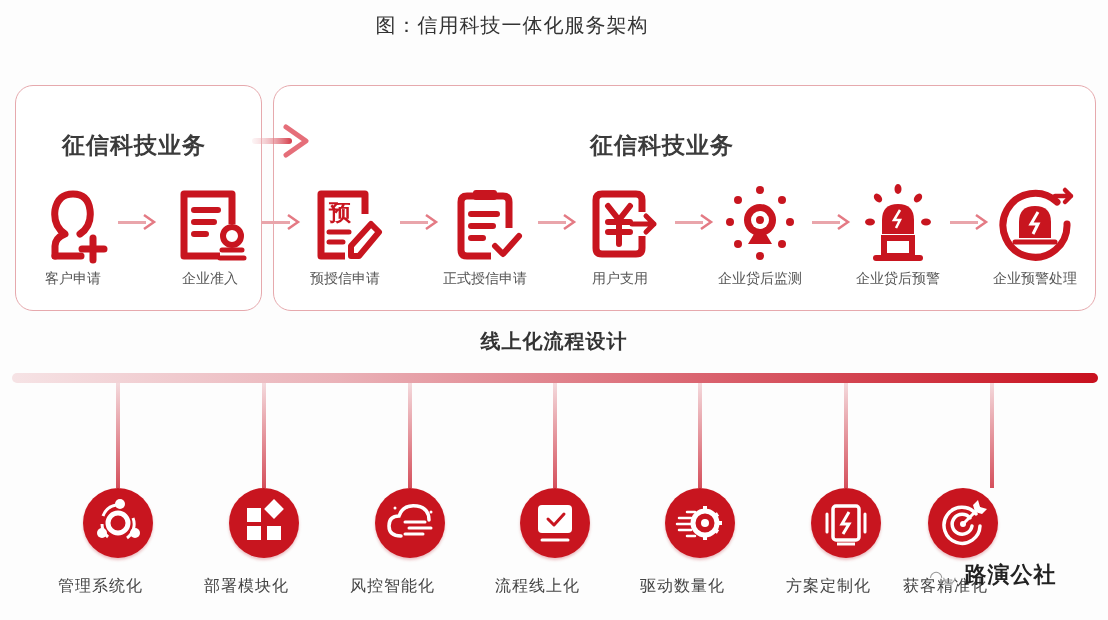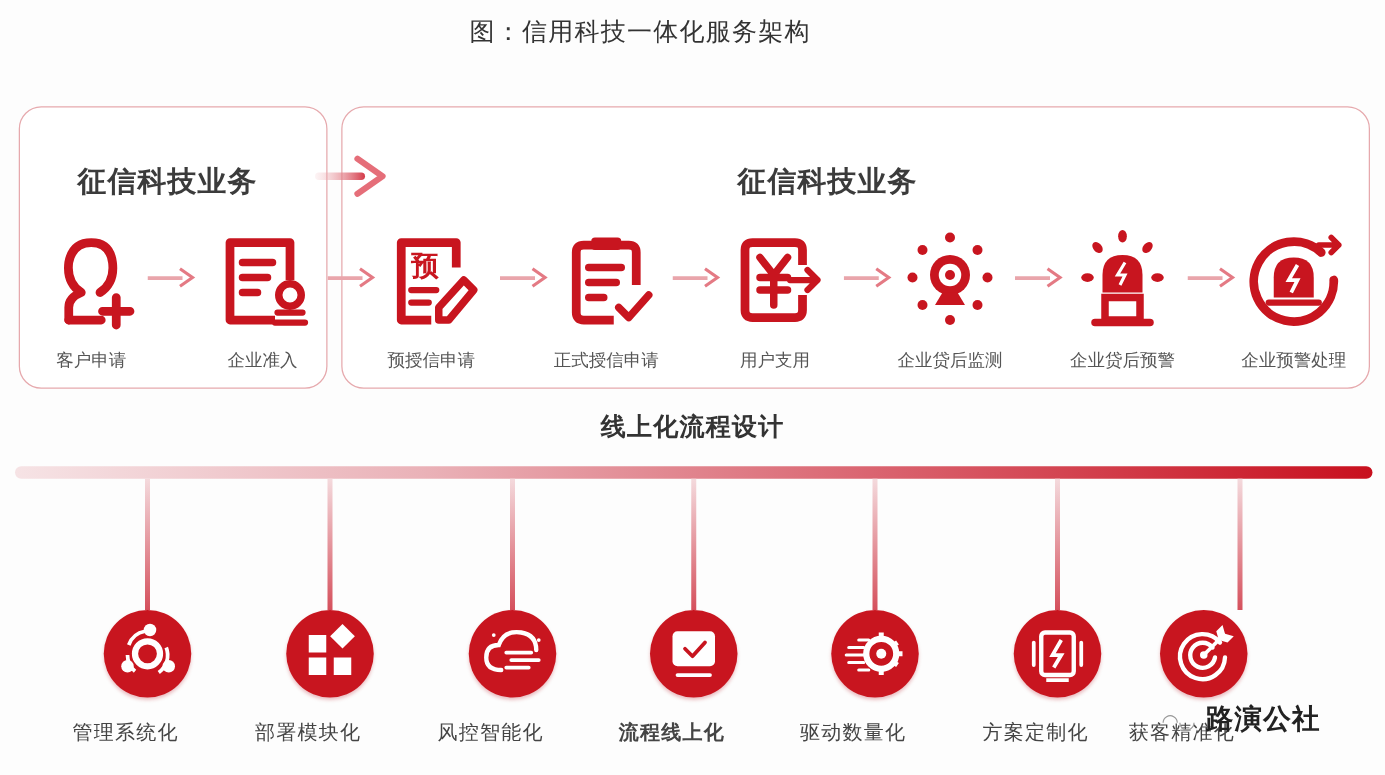--- a/index.html
+++ b/index.html
@@ -5,21 +5,21 @@
   html, body { margin:0; padding:0; }
   body { width:1108px; height:620px; background:#fdfdfd; position:relative; overflow:hidden;
          font-family:"DejaVu Sans", "Liberation Sans", sans-serif; color:#3a3a3a; }
   .abs { position:absolute; }
   .title { left:0; width:1024px; top:12px; text-align:center; font-family:"DejaVu Serif","Liberation Serif",serif;
            font-size:20px; color:#333; letter-spacing:1px; }
   .panel { border:1.5px solid #e6a9ad; border-radius:18px; background:#fff; box-sizing:border-box; }
   .panel-title { font-size:23px; font-weight:bold; color:#3b3b3b; letter-spacing:1px; }
   .step { width:110px; text-align:center; }
   .step svg { display:block; margin:0 auto; }
-  .step-label { font-size:14px; color:#555; margin-top:16px; white-space:nowrap; }
+  .step-label { font-size:14px; color:#555; margin-top:6px; white-space:nowrap; }
   .flow-arrow { width:40px; height:20px; }
   .timeline-title { left:0; width:1108px; top:328px; text-align:center; font-size:20px; font-weight:bold; color:#333; letter-spacing:1px;font-family:Liberation Mono, monospace; }
   .bar { left:12px; top:373px; width:1086px; height:10px; border-radius:5px;
          background:linear-gradient(to right, #f6e3e5 0%, #eab2b8 30%, #d9606c 65%, #c8101e 100%); }
   .drop { width:4px; background:linear-gradient(to bottom, #f4dadd, #d5505c); }
   .feat { width:120px; text-align:left; }
   .circle { width:70px; height:70px; border-radius:50%; background:#c8151f; margin:0 auto; position:relative;
             box-shadow:0 2px 3px rgba(180,0,20,0.25); }
   .circle svg { position:absolute; left:0; top:0; }
   .feat-label { font-size:16px; color:#444; margin-top:18px; letter-spacing:1px; white-space:nowrap; }
@@ -219,21 +219,21 @@
     <svg width="70" height="70" viewBox="0 0 70 70">
       <path d="M26 48 Q14 48 14 38 Q14 28 24 28 Q28 16 42 18 Q54 20 54 32" fill="none" stroke="#fff" stroke-width="3.5" stroke-linecap="round"></path>
       <path d="M30 34 L50 34 M34 40 L56 40 M30 46 L48 46" stroke="#fff" stroke-width="3" stroke-linecap="round"></path>
       <circle cx="20" cy="20" r="1.5" fill="#fff"></circle>
         <circle cx="56" cy="24" r="1.5" fill="#fff"></circle>
     </svg>
   </div>
   <div class="feat-label">风控智能化</div>
 </div>
 
-<div class="abs feat" style="left:495px;top:488px;font-weight:bold;">
+<div class="abs feat" style="left:495px;top:488px;">
   <div class="circle">
     <svg width="70" height="70" viewBox="0 0 70 70">
       <rect x="18" y="17" width="34" height="28" rx="4" fill="#fff"></rect>
       <path d="M28 31 L34 37 L44 26" fill="none" stroke="#c8151f" stroke-width="3" stroke-linecap="round" stroke-linejoin="round"></path>
       <path d="M22 52 L48 52" stroke="#fff" stroke-width="3" stroke-linecap="round"></path>
     </svg>
   </div>
   <div class="feat-label">流程线上化</div>
 </div>
 

